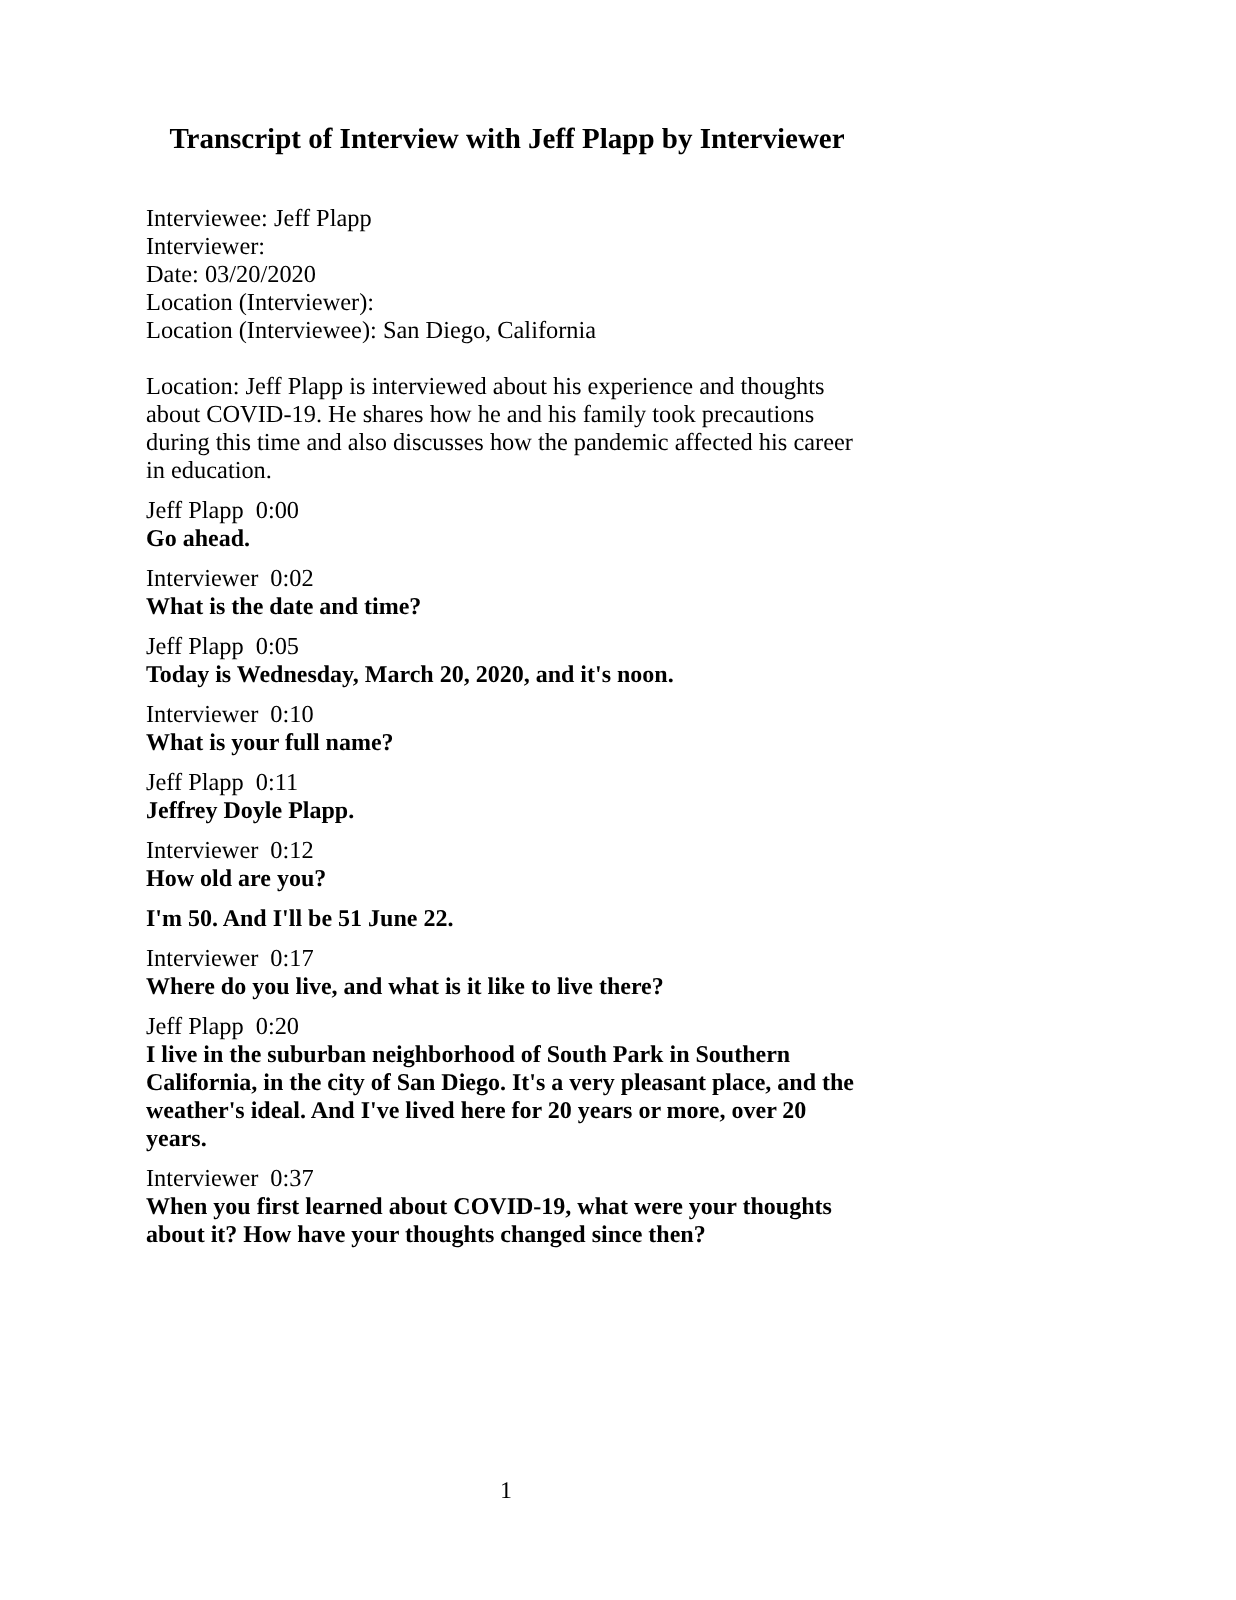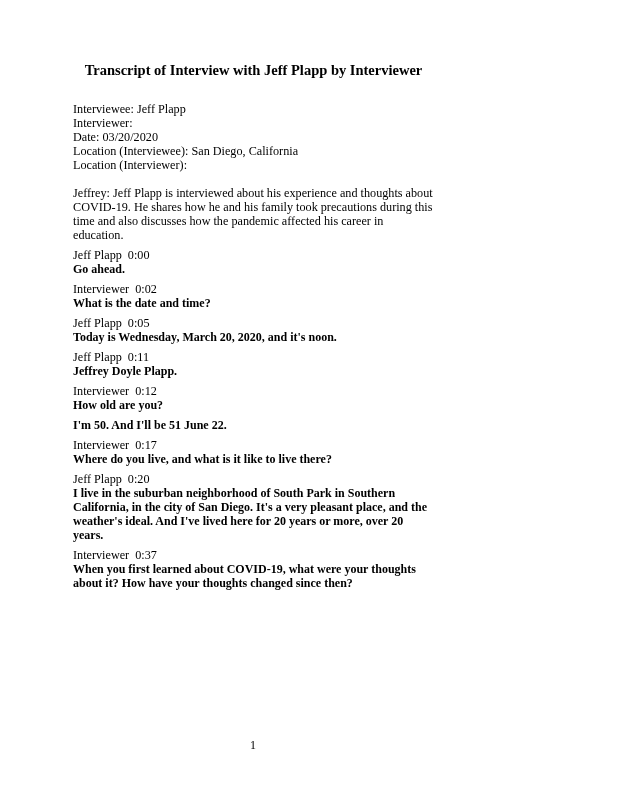--- a/index.html
+++ b/index.html
@@ -68,41 +68,45 @@
 </head>
 <body>
 
 <div class="page">
   <h1 class="title">Transcript of Interview with Jeff Plapp by Interviewer</h1>
 
   <section id="meta">
       <div class="meta-row"><span class="b">Interviewee:</span> <span>Jeff Plapp</span></div>
       <div class="meta-row"><span class="b">Interviewer:</span> <span></span></div>
       <div class="meta-row"><span class="b">Date:</span> <span>03/20/2020</span></div>
+      <div class="meta-row"><span class="b">Location (Interviewer):</span> <span></span></div>
       <div class="meta-row"><span class="b">Location (Interviewee):</span> <span>San Diego, California</span></div>
-      <div class="meta-row"><span class="b">Location (Interviewer):</span> <span></span></div>
     </section>
 
   <p class="para">
-    <span class="b">Jeffrey:</span>
+    <span class="b">Location:</span>
     <span>Jeff Plapp is interviewed about his experience and thoughts about COVID-19. He shares how he and his family took precautions during this time and also discusses how the pandemic affected his career in education.</span>
   </p>
 
   <section id="transcript">
       <div class="entry">
         <div><span class="b">Jeff Plapp</span><span class="time">0:00</span></div>
         <div class="utterance">Go ahead.</div>
       </div>
       <div class="entry">
         <div><span class="b">Interviewer</span><span class="time">0:02</span></div>
         <div class="utterance">What is the date and time?</div>
       </div>
       <div class="entry">
         <div><span class="b">Jeff Plapp</span><span class="time">0:05</span></div>
         <div class="utterance">Today is Wednesday, March 20, 2020, and it's noon.</div>
+      </div>
+      <div class="entry">
+        <div><span class="b">Interviewer</span><span class="time b">0:10</span></div>
+        <div class="utterance">What is your full name?</div>
       </div>
       <div class="entry">
         <div><span class="b">Jeff Plapp</span><span class="time">0:11</span></div>
         <div class="utterance">Jeffrey Doyle Plapp.</div>
       </div>
       <div class="entry">
         <div><span class="b">Interviewer</span><span class="time">0:12</span></div>
         <div class="utterance">How old are you?</div>
       </div>
       <div class="entry">

